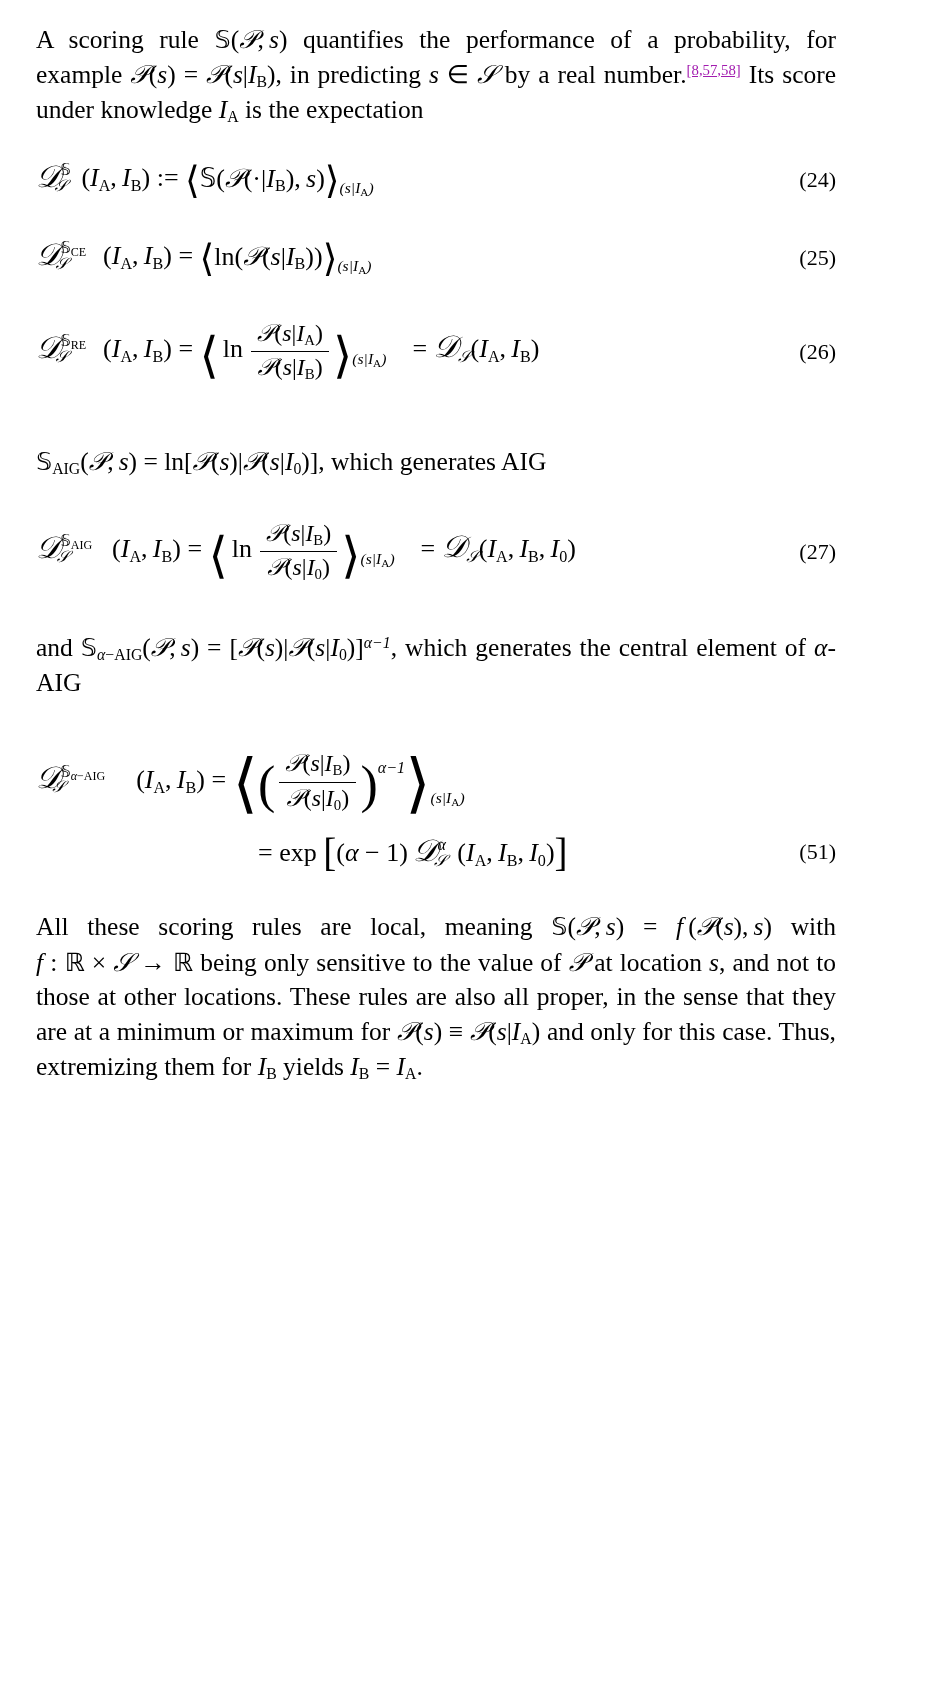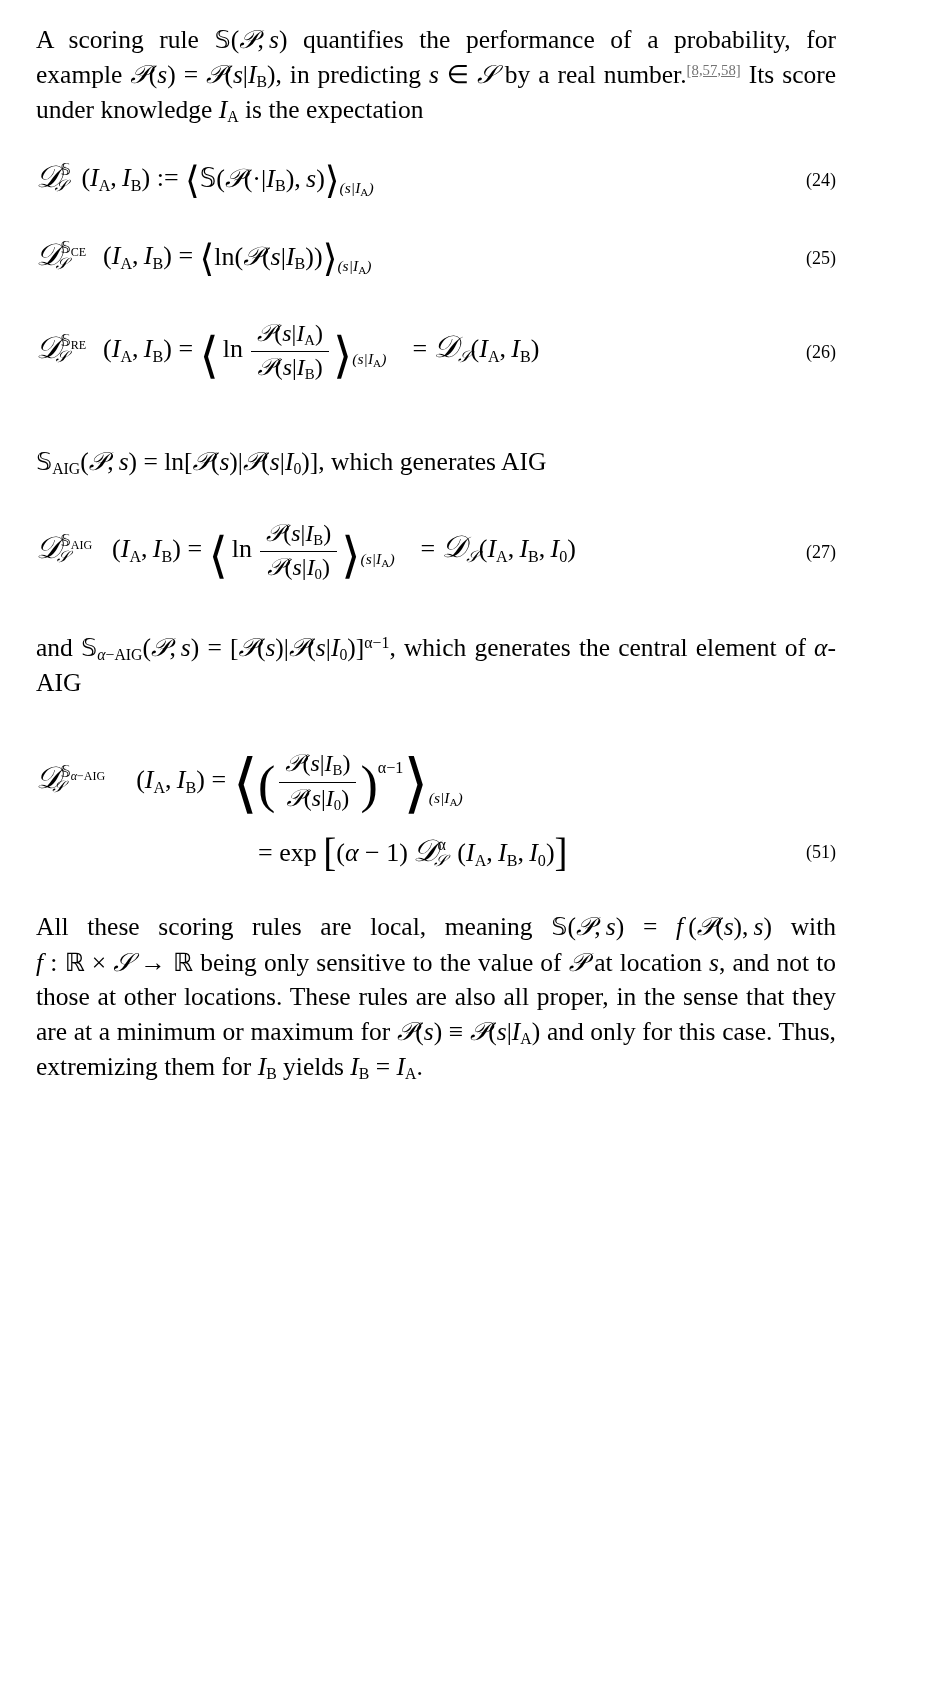--- a/index.html
+++ b/index.html
@@ -48,21 +48,21 @@
   }
   .eq .eqbody {
     display: block;
     font-size: 26px;
   }
   .eq .tag {
     position: absolute;
     right: 0;
     top: 50%;
     transform: translateY(-50%);
-    font-size: 18px;
+    font-size: 22px;
   }
 
   
   .mi { font-style: italic; }
   .cal {
     font-family: "Liberation Serif", serif;
     font-style: italic;
     font-weight: 500;
   }
   .scr {
@@ -79,30 +79,31 @@
   }
   .sub .mi { font-style: italic; }
   .sup {
     font-size: 0.62em;
     vertical-align: 0.52em;
     font-style: normal;
   }
   .supit {
     font-size: 0.62em;
     vertical-align: 0.52em;
+    font-style: italic;
   }
   .avgsub {
     font-size: 0.60em;
     vertical-align: -0.42em;
     font-style: italic;
   }
   .cite {
     font-size: 0.58em;
     vertical-align: 0.55em;
-    color: #737373;
+    color: #a21caf;
     text-decoration: underline;
   }
   .frac {
     display: inline-block;
     vertical-align: middle;
     text-align: center;
     font-size: 0.92em;
     margin: 0 4px;
   }
   .frac .num {

